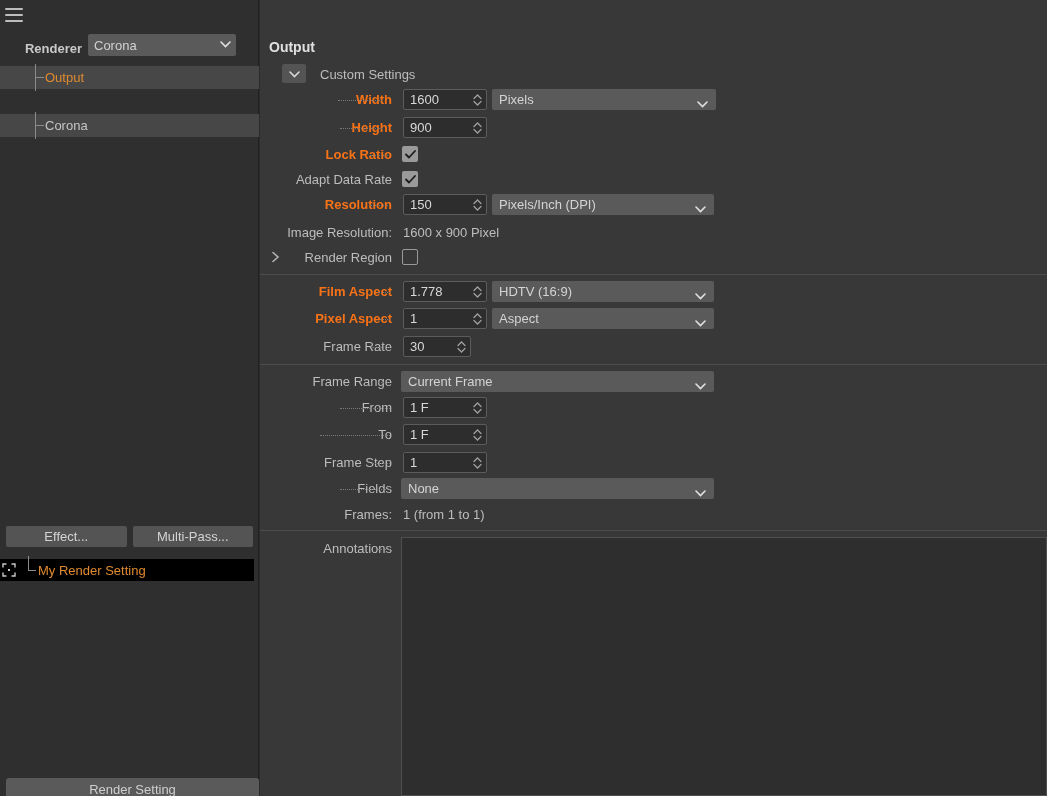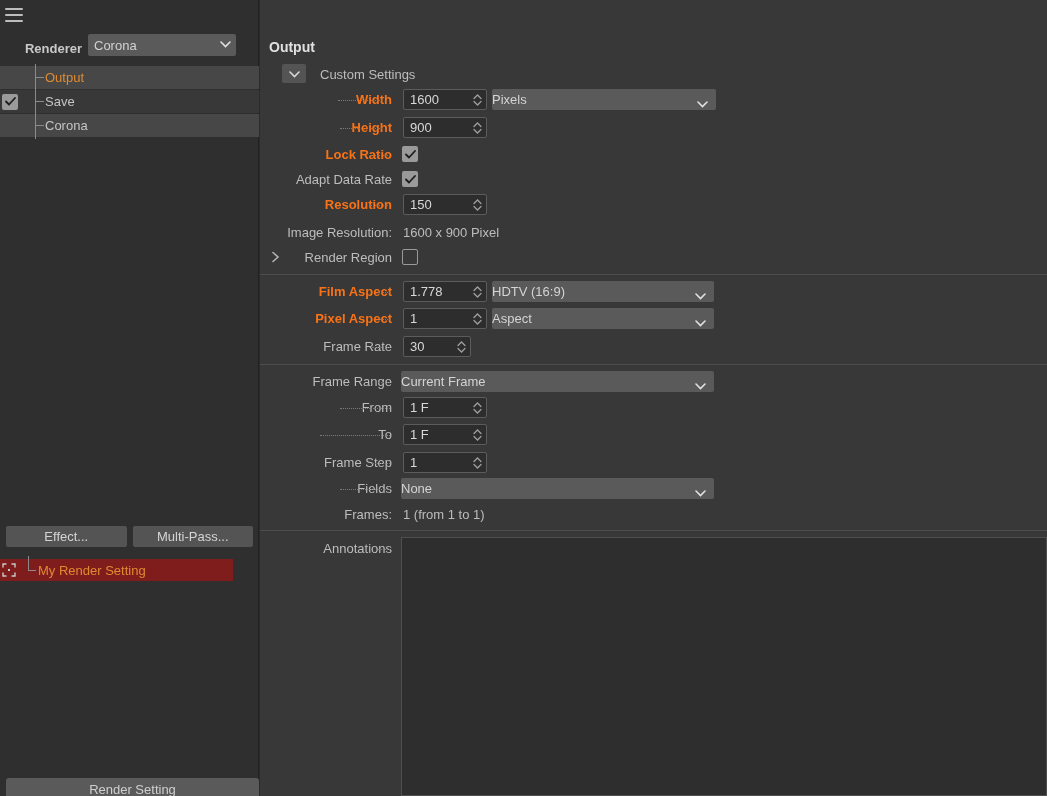--- a/index.html
+++ b/index.html
@@ -87,22 +87,22 @@
     display: flex; gap: 6px; padding: 0 6px;
   }
   .flatbtn {
     flex: 1; background: #545454; border: none; border-radius: 2px;
     color: #d4d4d4; font-size: 13px;
     font-family: Liberation Sans, sans-serif;
     cursor: default;
   }
 
   #rs-row {
-    position: absolute; left: 0; top: 559px; width: 233px; height: 22px;
-    background: #7f1d1d;
+    position: absolute; left: 0; top: 559px; width: 254px; height: 22px;
+    background: #000000;
     display: flex; align-items: center;
   }
   #rs-icon { position: absolute; left: 2px; top: 50%; margin-top: -7px; width: 14px; height: 14px; }
   #rs-branch { position: absolute; left: 28px; top: -3px; width: 12px; height: 25px; }
   #rs-branch:before { content:""; position:absolute; left:0; top:0; height: 14px; width: 1px; background: #8b8b8b; }
   #rs-branch:after { content:""; position:absolute; left:0; top: 14px; width: 8px; height: 1px; background: #8b8b8b; }
   #rs-label { position: absolute; left: 38px; color: #e08a30; font-size: 13px; }
 
   #bottom-tab {
     position: absolute; left: 6px; bottom: -4px; width: 253px; height: 22px;
@@ -143,21 +143,21 @@
   }
   .spin {
     position: absolute; right: 3px; top: 50%; margin-top: -8px;
     width: 11px; height: 16px;
   }
 
   .selfield {
     position: absolute; height: 21px;
     background: #5a5a5a; border-radius: 2px;
     display: flex; align-items: center;
-    color: #d4d4d4; font-size: 13px;
+    padding-left: 7px; color: #d4d4d4; font-size: 13px;
   }
   .selfield .chev { position: absolute; right: 8px; top: 50%; margin-top: -4px; width: 11px; height: 8px; }
 
   .chk {
     position: absolute; width: 16px; height: 16px;
     background: #9a9a9a; border-radius: 2px;
     display: flex; align-items: center; justify-content: center;
   }
   .chk.off { background: transparent; border: 1px solid #9a9a9a; }
 
@@ -211,29 +211,20 @@
             </svg>
         </span>
       </div>
     </div>
 
     <div class="tree-row alt" style="top:66px">
       <span class="tree-branch"></span>
       <span class="tree-label sel">Output</span>
     </div>
 
-    <div class="tree-row plain" style="top:90px">
-      <span class="tree-check">
-        <svg width="11" height="9" viewBox="0 0 11 9">
-            <path d="M1 4.5 L4 7.5 L10 1" stroke="#1d1d1d" stroke-width="1.8" fill="none" stroke-linecap="round" stroke-linejoin="round"></path>
-          </svg>
-      </span>
-      <span class="tree-branch"></span>
-      <span class="tree-label norm">Save</span>
-    </div>
 
     <div class="tree-row alt" style="top:114px">
       <span class="tree-branch"></span>
       <span class="tree-label norm">Corona</span>
     </div>
 
     <div id="btn-row">
       <button class="flatbtn">Effect...</button>
       <button class="flatbtn">Multi-Pass...</button>
     </div>
@@ -323,20 +314,28 @@
       <span class="dots" style="left:110px; width:18px;"></span>
       <div class="numfield" style="left:143px; width:84px;">
         <span>150</span>
         <span class="spin">
           <svg width="11" height="16" viewBox="0 0 11 16">
               <path d="M2 6.5 L5.5 3 L9 6.5" stroke="#9f9f9f" stroke-width="1.3" fill="none" stroke-linecap="round"></path>
               <path d="M2 9.5 L5.5 13 L9 9.5" stroke="#9f9f9f" stroke-width="1.3" fill="none" stroke-linecap="round"></path>
             </svg>
         </span>
       </div>
+      <div class="selfield" style="left:232px; width:222px;">
+        <span>Pixels/Inch (DPI)</span>
+        <span class="chev">
+          <svg width="11" height="8" viewBox="0 0 11 8">
+              <path d="M1 2 L5.5 6.5 L10 2" stroke="#e2e2e2" stroke-width="1.6" fill="none" stroke-linecap="round"></path>
+            </svg>
+        </span>
+      </div>
     </div>
 
     <div class="row" style="top:222px">
       <div class="lbl">Image Resolution:</div>
       <div class="statictext" style="left:143px; top:3px;">1600 x 900 Pixel</div>
     </div>
 
     <div class="row" style="top:247px">
       <div class="tri-btn" style="left:8px; top:3px;">
         <svg width="9" height="12" viewBox="0 0 9 12">

